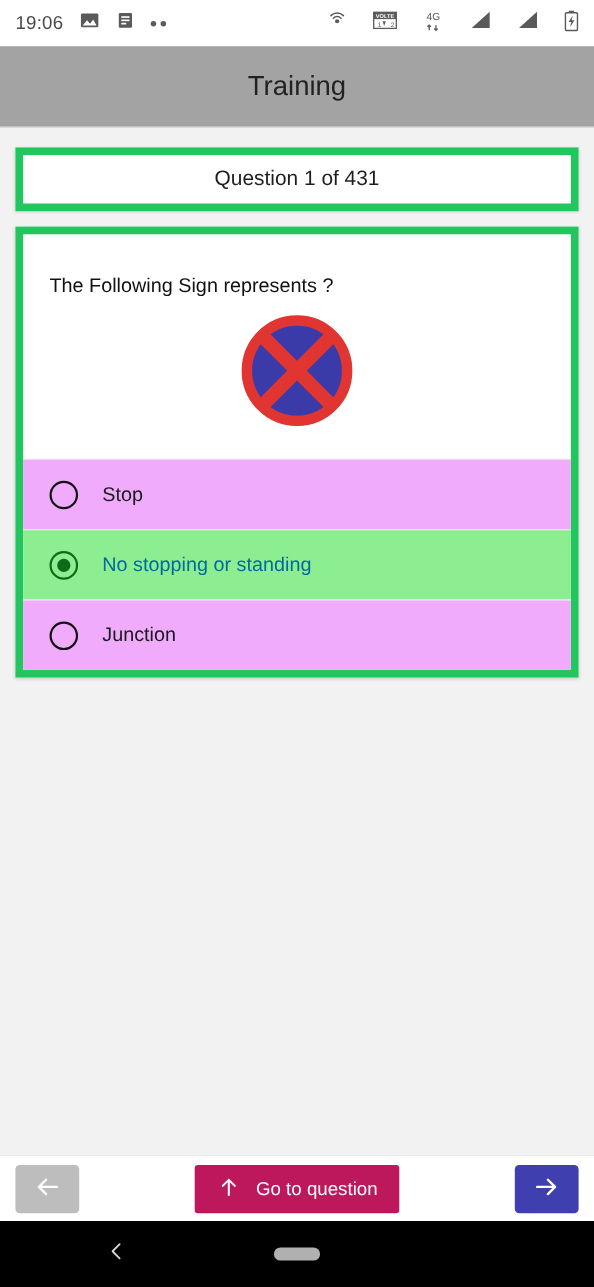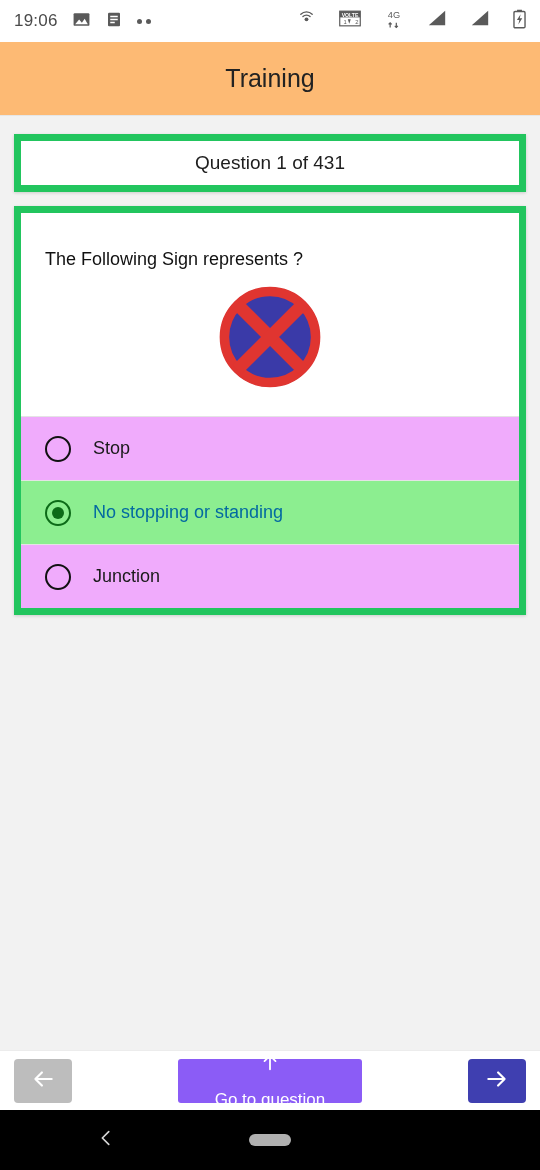--- a/index.html
+++ b/index.html
@@ -20,21 +20,21 @@
   .sb-left { display:flex; align-items:center; gap:14px;text-align:center; }
   .sb-time { font-size:17px; color:#4a4a4a; letter-spacing:.2px; }
   .sb-right { display:flex; align-items:flex-start; gap:23px; }
   .ic { display:block; }
 
   .dots { display:flex; gap:4px; align-items:center; }
   .dots i { width:5px; height:5px; border-radius:50%; background:#5a5a5a; display:block; }
 
   
   .appbar {
-    height:74px; background:#fdba74;
+    height:74px; background:#a3a3a3;
     display:flex; align-items:center; justify-content:center;
     border-bottom:1px solid #e6e6e6;
   }
   .appbar-title { font-size:25px; color:#222; font-weight:400; }
 
   
   .content { padding:0 14px; }
 
   .card {
     background:#ffffff;
@@ -84,24 +84,23 @@
   .nav-btn {
     width:58px; height:44px; border-radius:4px;
     display:flex; align-items:center; justify-content:center;
     border:none; cursor:pointer;
   }
   .nav-prev { background:#bdbdbd; }
   .nav-next { background:#3f3fb0; }
 
   .goto-btn {
     height:44px; min-width:184px; border-radius:3px;
-    background:#8b5cf6; border:none; cursor:pointer;
+    background:#be185d; border:none; cursor:pointer;
     display:flex; align-items:center; justify-content:center; gap:14px;
     padding:0 20px;
-    flex-direction:column;
   }
   .goto-label { color:#ffffff; font-size:17px; }
 
   
   .androidnav {
     position:absolute; left:0; bottom:0; width:540px; height:60px;
     background:#000000; display:flex; align-items:center;
   }
   .and-back { position:absolute; left:95px; top:50%; transform:translateY(-50%); }
   .and-pill {

